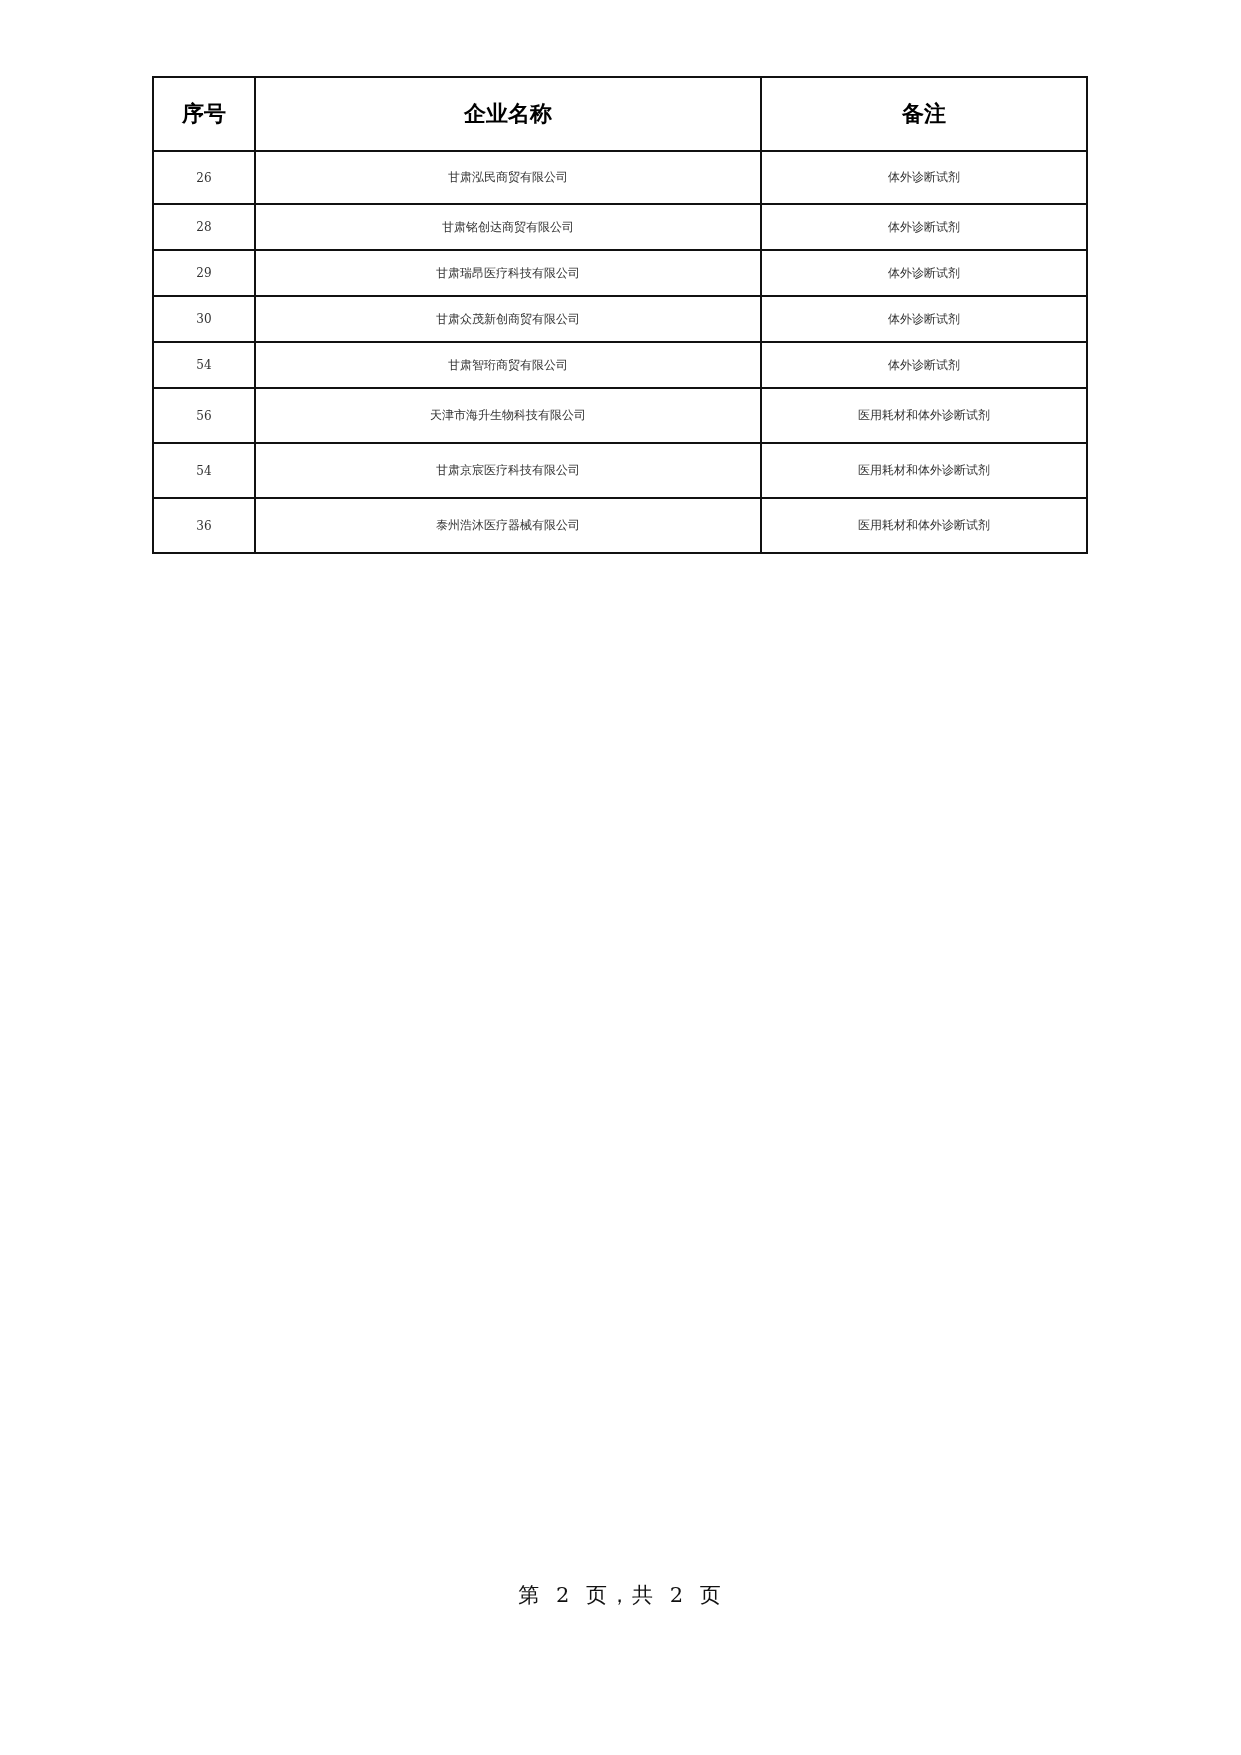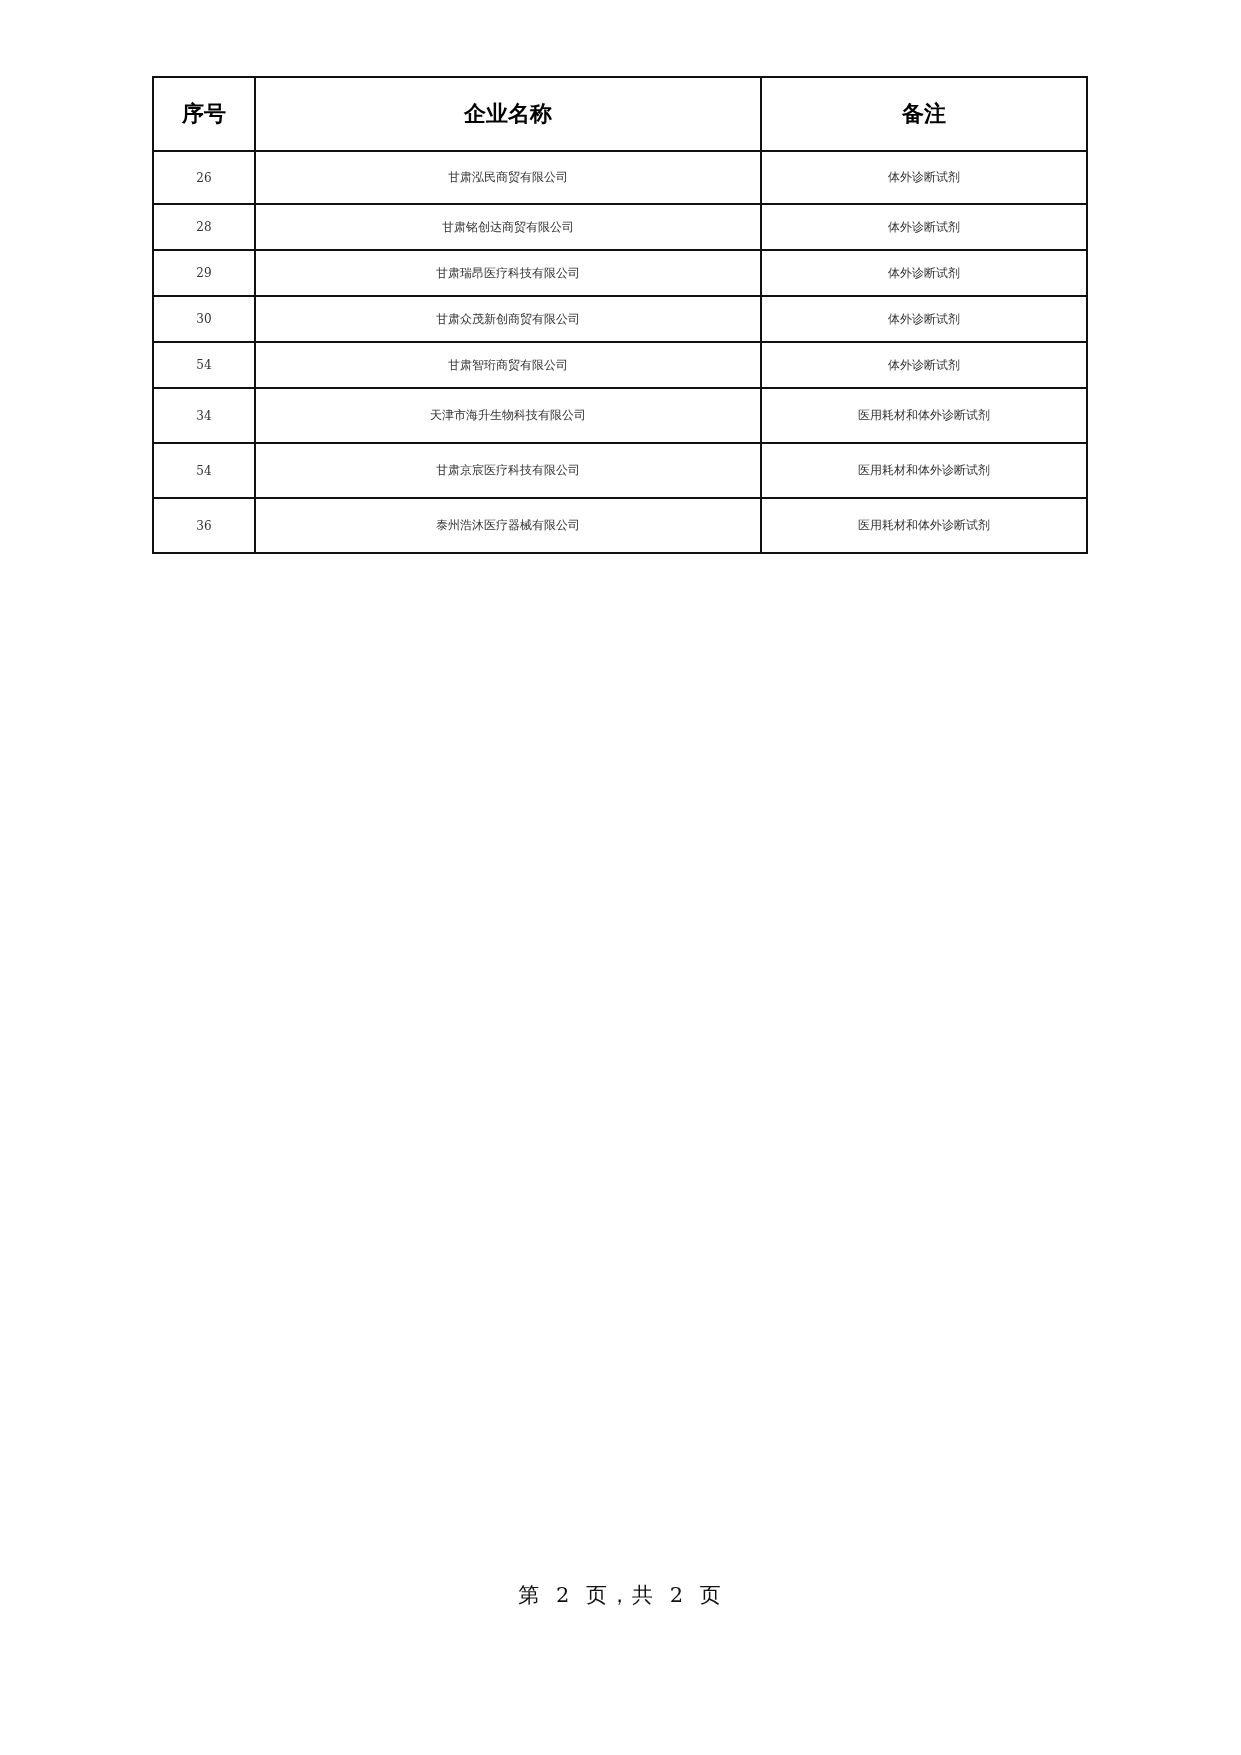--- a/index.html
+++ b/index.html
@@ -58,21 +58,21 @@
       <td class="num">30</td>
       <td>甘肃众茂新创商贸有限公司</td>
       <td>体外诊断试剂</td>
     </tr>
     <tr class="rn">
       <td class="num">54</td>
       <td>甘肃智珩商贸有限公司</td>
       <td>体外诊断试剂</td>
     </tr>
     <tr class="rt">
-      <td class="num">34</td>
+      <td class="num">56</td>
       <td>天津市海升生物科技有限公司</td>
       <td>医用耗材和体外诊断试剂</td>
     </tr>
     <tr class="rt">
       <td class="num">54</td>
       <td>甘肃京宸医疗科技有限公司</td>
       <td>医用耗材和体外诊断试剂</td>
     </tr>
     <tr class="rt">
       <td class="num">36</td>

